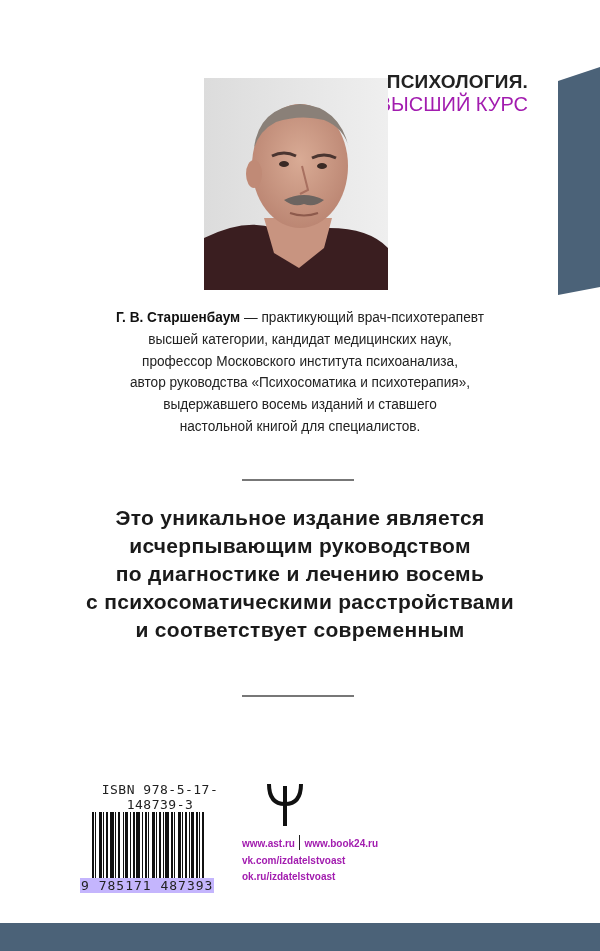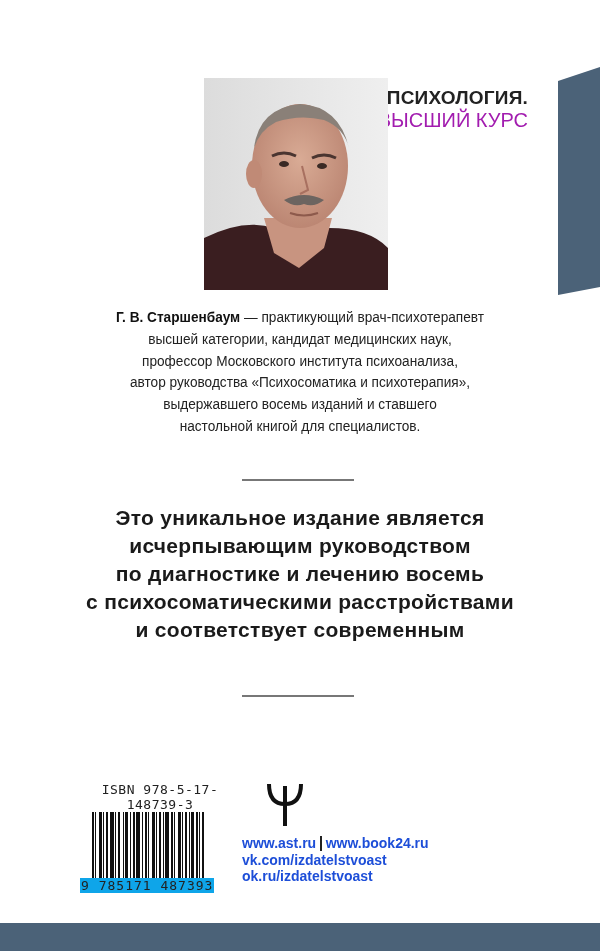--- a/index.html
+++ b/index.html
@@ -1,34 +1,34 @@
 <!DOCTYPE html>
 <html><head>
 <meta charset="utf-8">
 <style>
   html, body { margin: 0; padding: 0; }
   body { width: 600px; height: 951px; background: #ffffff; position: relative; overflow: hidden; font-family: "Liberation Sans", sans-serif; color: #1e1e1e; }
-  .series { position: absolute; right: 72px; top: 86px; text-align: right; line-height: 23px; }
+  .series { position: absolute; right: 72px; top: 70px; text-align: right; line-height: 23px; }
   .series .t1 { font-size: 19px; font-weight: bold; letter-spacing: 0.2px; color: #222; }
   .series .t2 { font-size: 20px; color: #a21caf; }
   .tab { position: absolute; left: 558px; top: 67px; width: 42px; height: 228px; background: #4b6278; clip-path: polygon(0 14px, 100% 0, 100% 220px, 0 100%); }
   .photo { position: absolute; left: 204px; top: 78px; width: 184px; height: 212px; background: #e9e9e9; overflow: hidden; }
   .photo svg { display: block; }
   .bio { position: absolute; left: 40px; width: 520px; top: 306px; text-align: center; font-size: 15.5px; line-height: 21.8px; color: #222; transform: scaleX(0.88); transform-origin: center top; }
   .bio b { color: #111; }
   .divider { position: absolute; left: 242px; width: 112px; height: 1.5px; background: #777; }
   .pitch { position: absolute; left: 20px; width: 560px; top: 504px; text-align: center; font-size: 21px; font-weight: bold; line-height: 28px; color: #1a1a1a; letter-spacing: 0.3px; }
   .barcode { position: absolute; left: 80px; top: 782px; width: 150px; }
   .isbn-top { font-family: "DejaVu Sans Mono", monospace; font-size: 13px; text-align: center; letter-spacing: 0.5px; color: #222; margin-left: 10px; }
   .bars { display: flex; height: 78px; margin-left: 12px; align-items: stretch; }
   .bars span { display: block; background: #111; }
   .isbn-digits { font-family: "DejaVu Sans Mono", monospace; font-size: 13px; color: #222; margin-top: -12px; letter-spacing: 1px; }
-  .isbn-digits span { background: #0ea5e9; padding: 0 1px; }
+  .isbn-digits span { background: #c4b5fd; padding: 0 1px; }
   .psi { position: absolute; left: 265px; top: 782px; width: 40px; height: 44px; }
-  .links { position: absolute; left: 242px; top: 835px; font-size: 14px; font-weight: bold; line-height: 16.5px; color: #1d4ed8; }
+  .links { position: absolute; left: 242px; top: 835px; font-size: 10px; font-weight: bold; line-height: 16.5px; color: #a21caf; }
   .links .sep { display: inline-block; width: 1.5px; height: 15px; background: #222; vertical-align: -3px; margin: 0 4px; }
   .bottom-band { position: absolute; left: 0; top: 923px; width: 600px; height: 28px; background: #4b6278; }
 </style>
 </head>
 <body>
 
 <div class="tab"></div>
 
 <div class="series">
   <div class="t1">ПСИХОЛОГИЯ.</div>

